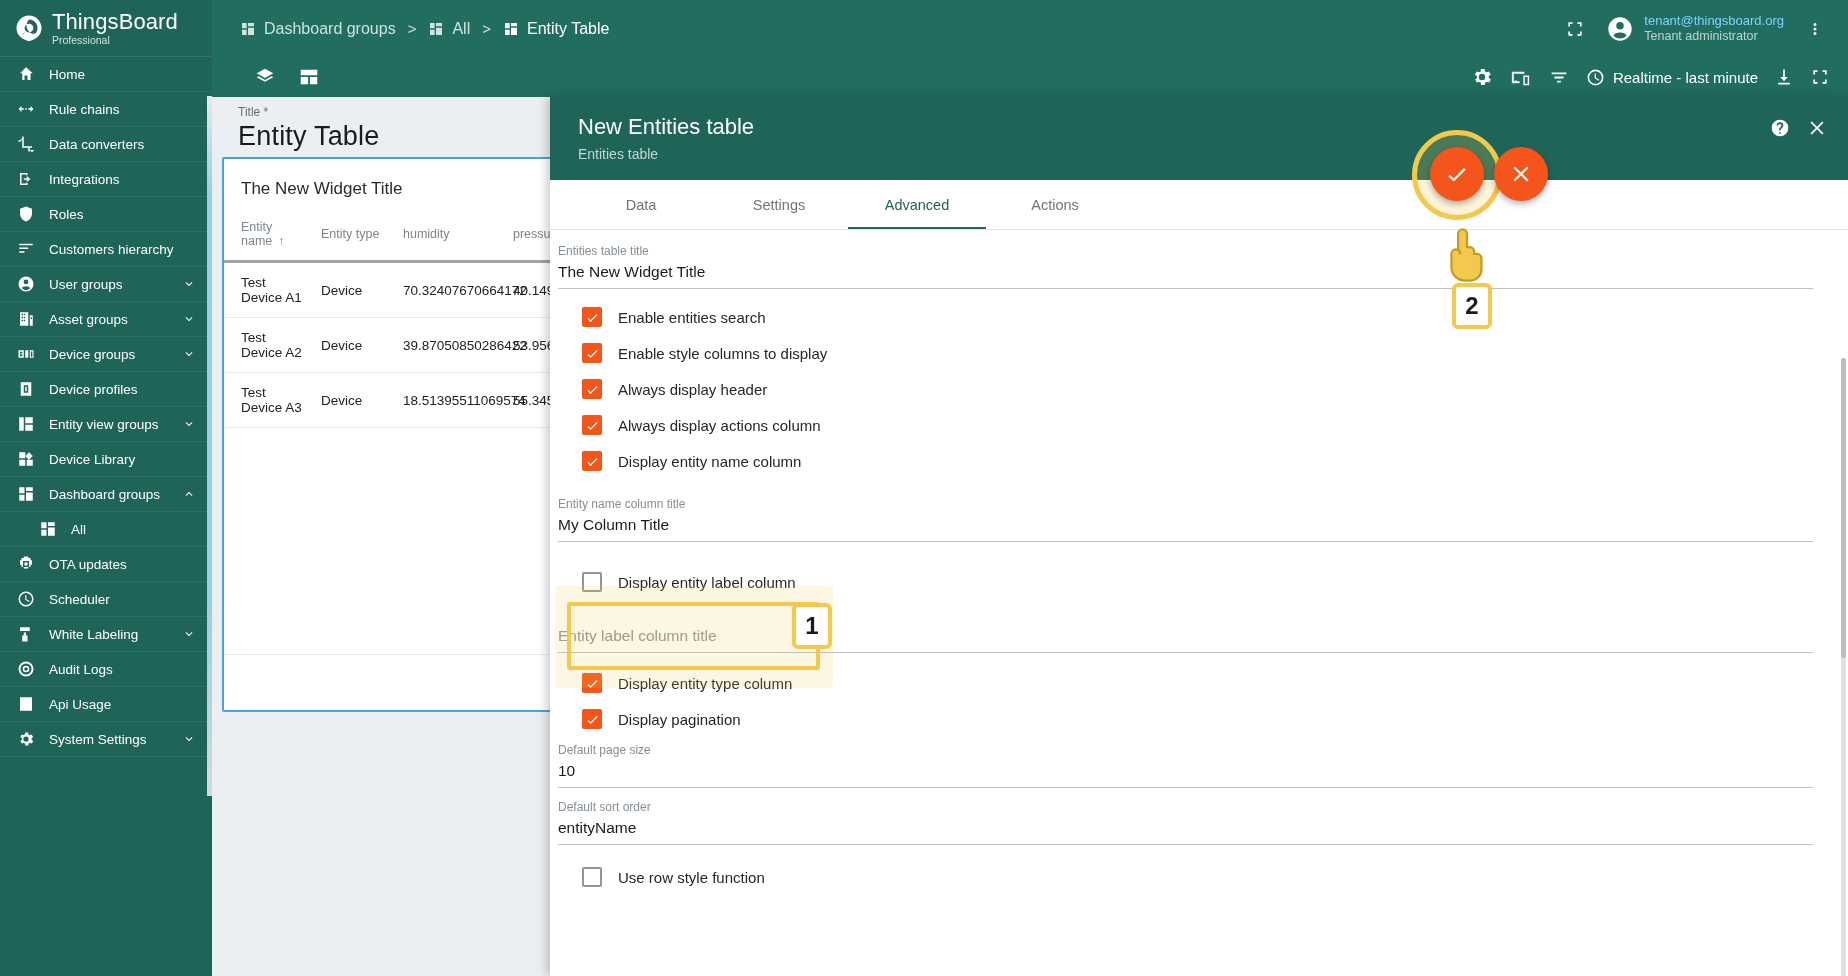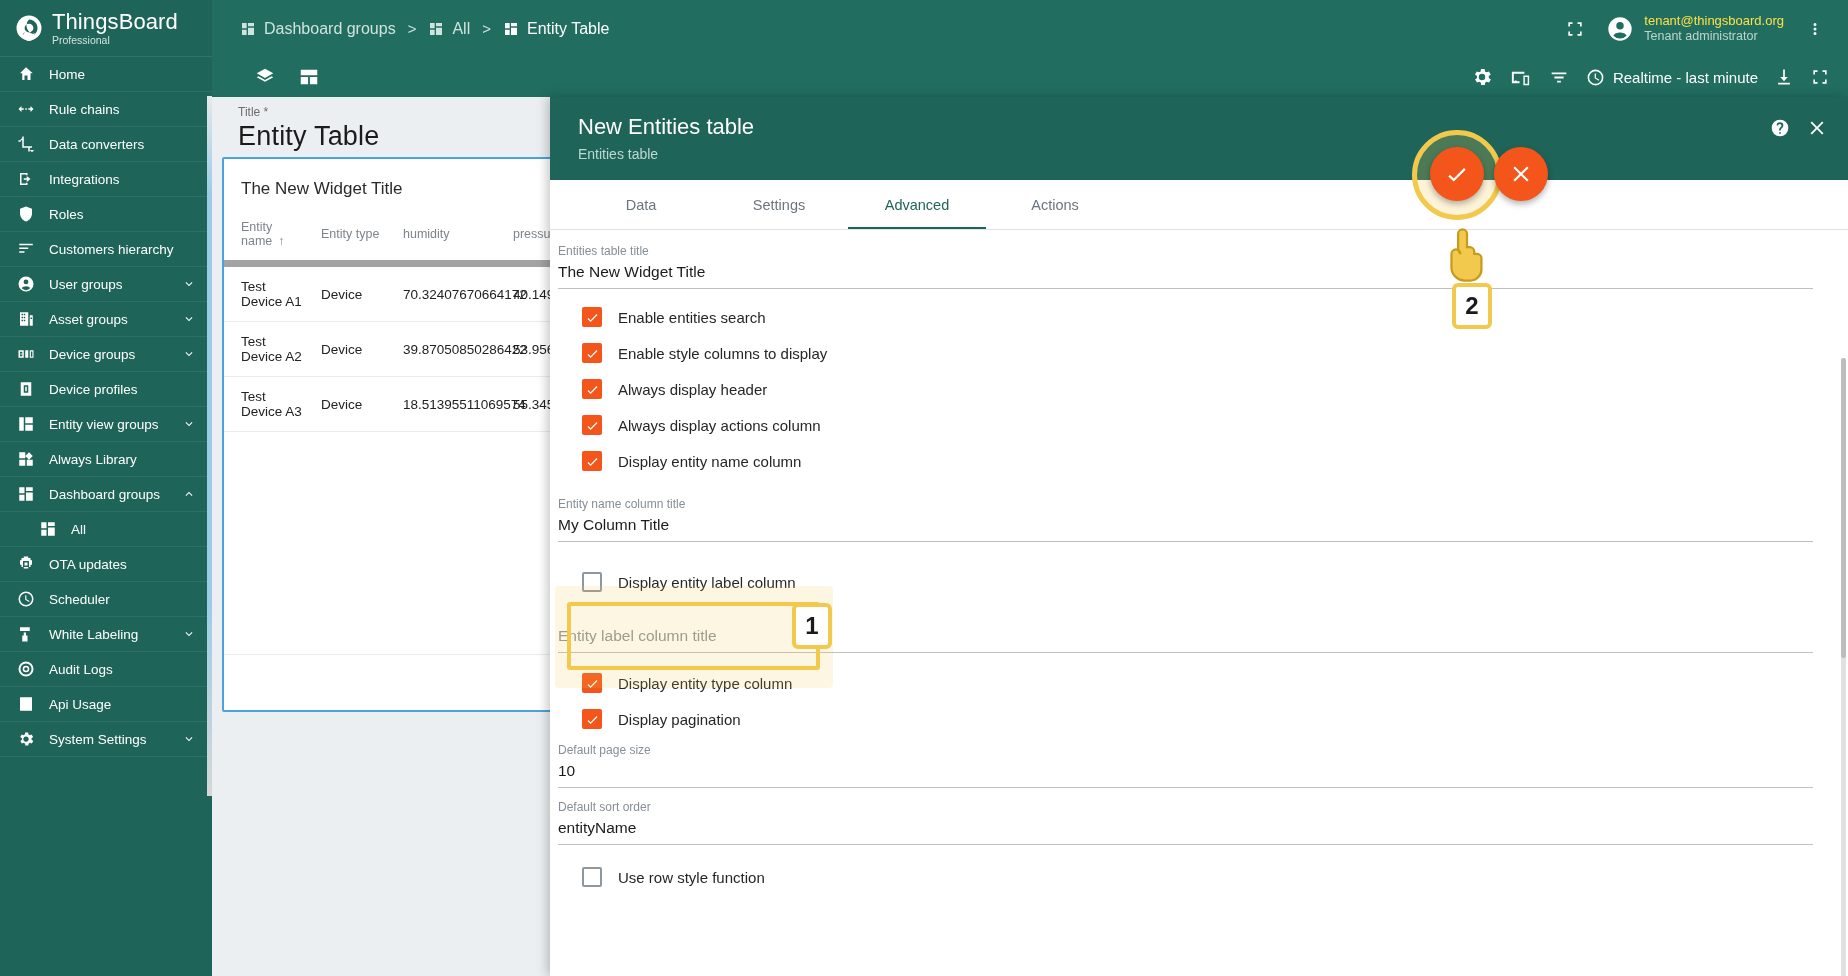--- a/index.html
+++ b/index.html
@@ -58,21 +58,21 @@
   .crumb { display: flex; align-items: center; gap: 8px; font-size: 16px; color: #cfe3df; cursor: pointer; }
   .crumb.active { color: #ffffff; }
   .crumb .dbico { width: 16px; height: 16px; }
   .crumb-sep { font-size: 15px; color: #cfe3df; }
   .topbar-right { margin-left: auto; display: flex; align-items: center; gap: 14px; margin-right: 16px; }
   .icon-btn { width: 34px; height: 34px; display: flex; align-items: center; justify-content: center; cursor: pointer; }
   .icon-btn svg { fill: #fff; }
   .user-block { display: flex; align-items: center; gap: 10px; cursor: pointer; }
   .avatar { width: 28px; height: 28px; }
   .user-text { display: flex; flex-direction: column; line-height: 1.25; }
-  .user-email { font-size: 13px; color: #fde047; }
+  .user-email { font-size: 13px; color: #7dd3fc; }
   .user-role { font-size: 12.5px; color: #bcd5d0; }
 
   
   .dashtoolbar {
     position: absolute; left: 212px; top: 57px; width: 1636px; height: 40px;
     background: #216d60; display: flex; align-items: center;
   }
   .dt-left { display: flex; align-items: center; gap: 22px; margin-left: 42px; }
   .dt-right { margin-left: auto; display: flex; align-items: center; gap: 16px; margin-right: 18px; }
   .dt-icon { cursor: pointer; display: flex; align-items: center; justify-content: center; }
@@ -93,21 +93,21 @@
 
   .widget {
     position: absolute; left: 10px; top: 60px; width: 1620px; height: 555px;
     background: #fff; border: 2px solid #4aa3df;
     border-radius: 2px; overflow: hidden;
   }
   .widget-title { font-size: 17px; color: #2b2b2b; padding: 20px 0 0 17px; }
   table.etable { width: 100%; border-collapse: collapse; margin-top: 13px; table-layout: fixed; }
   table.etable th {
     text-align: left; font-size: 12.5px; color: #7d848b; font-weight: 400;
-    padding: 8px 0 12px 17px; border-bottom: 7px solid #a3a3a3;
+    padding: 8px 0 12px 17px; border-bottom: 3px solid #a3a3a3;
   }
   table.etable td {
     font-size: 13.5px; color: #222; padding: 12px 0 12px 17px;
     border-bottom: 1px solid #ececec; vertical-align: middle;
   }
   .col-name { width: 80px; }
   .col-type { width: 82px; }
   .col-hum  { width: 110px; }
   .col-pres { width: 110px; }
   .sortarrow { margin-left: 6px; font-size: 12px; color: #7d848b; }
@@ -323,21 +323,21 @@
           <span class="chev"><svg viewBox="0 0 24 24">
               <path d="M12 16l-6-6 1.4-1.4L12 13.2l4.6-4.6L18 10z"></path>
             </svg></span>
         </div>
         <div class="nav-item">
           <span class="ico">
             <svg viewBox="0 0 24 24">
               <path d="M3 3h8v8H3V3zm0 10h8v8H3v-8zm13-10l5 5-5 5-5-5 5-5zm-3 10h8v8h-8v-8z"></path>
             </svg>
           </span>
-          <span class="nav-label">Always Library</span>
+          <span class="nav-label">Device Library</span>
         </div>
         <div class="nav-item">
           <span class="ico">
             <svg viewBox="0 0 24 24">
               <path d="M3 3h7v8H3V3zm0 10h7v8H3v-8zm9-10h9v5h-9V3zm0 7h9v11h-9V10z"></path>
             </svg>
           </span>
           <span class="nav-label">Dashboard groups</span>
           <span class="chev"><svg viewBox="0 0 24 24">
               <path d="M12 8l6 6-1.4 1.4L12 10.8 7.4 15.4 6 14z"></path>

